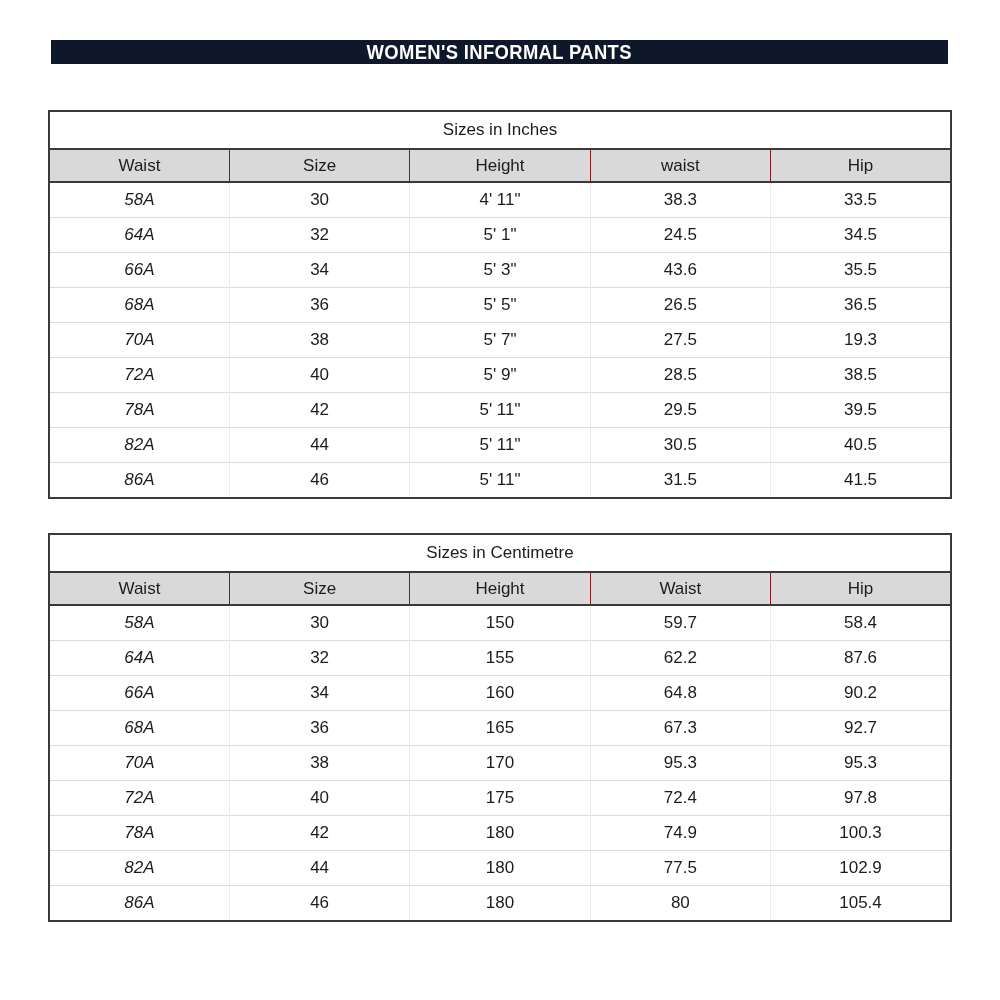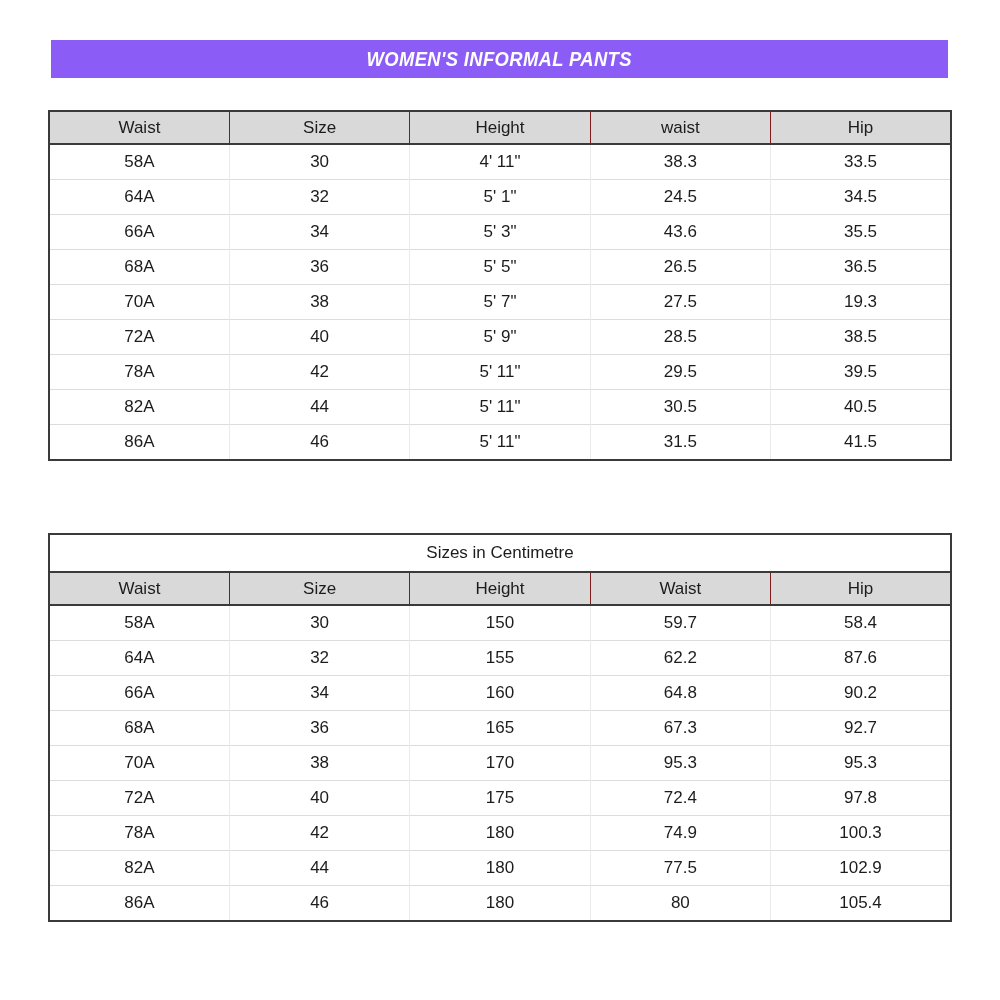--- a/index.html
+++ b/index.html
@@ -10,26 +10,25 @@
     height: 1000px;
     font-family: "Liberation Sans", sans-serif;
     color: #1c1c1c;
     position: relative;
   }
   .title-bar {
     position: absolute;
     left: 51px;
     top: 40px;
     width: 897px;
-    height: 38px;
-    background: #8b5cf6;
+    height: 24px;
+    background: #0f172a;
     display: flex;
     align-items: center;
     justify-content: center;
-    font-style: italic;
   }
   .title-bar .title-text {
     color: #ffffff;
     font-weight: 700;
     font-size: 20px;
     letter-spacing: 0.4px;
     transform: scaleX(0.92);
     white-space: nowrap;
   }
   table.size-table {
@@ -57,32 +56,35 @@
     border-bottom: 2px solid #3a3a3a;
     border-left: 1px solid #7f1d1d;
   }
   tr.header-row td:first-child { border-left: none; }
   tr.data-row td {
     height: 32px;
     background: #ffffff;
     border-top: 1px solid #dcdcdc;
     border-left: 1px solid #eaeaea;
   }
-  tr.data-row td:first-child { border-left: none; }
+  tr.data-row td:first-child { border-left: none; font-style: italic; }
   tr.data-row:first-of-type td { border-top: none; }
 </style>
 </head>
 <body>
 
 <div class="title-bar">
   <span class="title-text">WOMEN'S INFORMAL PANTS</span>
 </div>
 
 <table class="size-table" id="table-inches">
     <tbody>
+      <tr class="caption-row">
+        <td colspan="5">Sizes in Inches</td>
+      </tr>
       <tr class="header-row">
         <td>Waist</td>
         <td>Size</td>
         <td>Height</td>
         <td>waist</td>
         <td>Hip</td>
       </tr>
       <tr class="data-row">
         <td>58A</td>
         <td>30</td>

